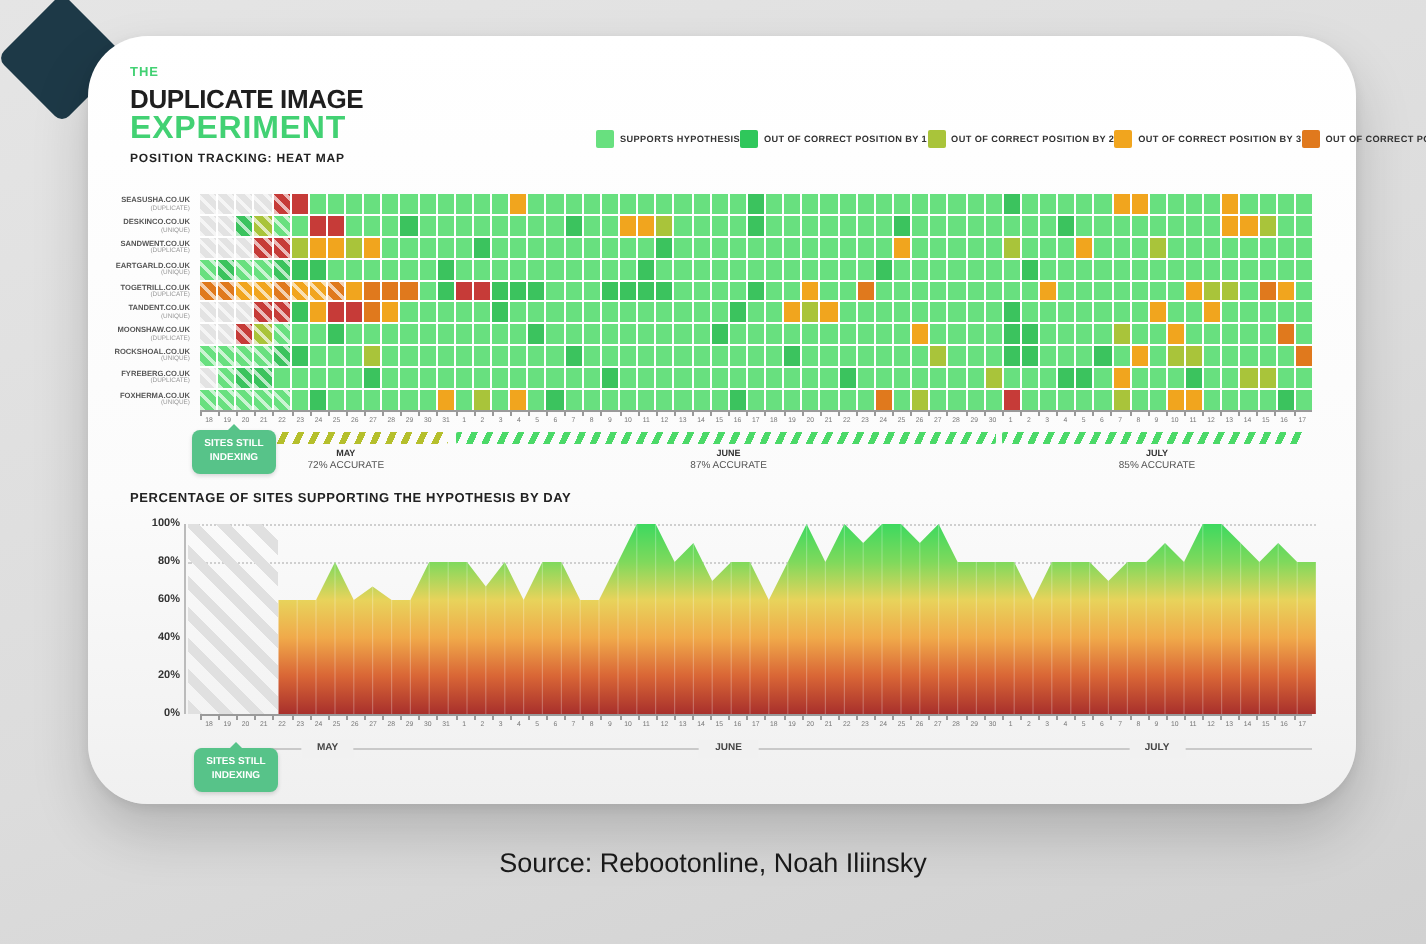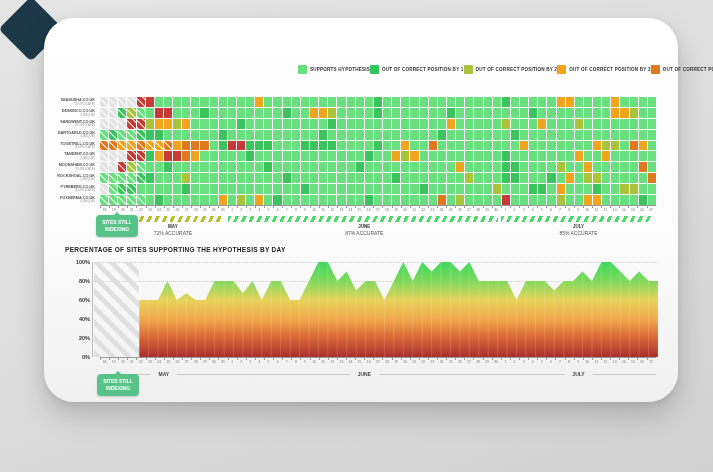--- a/index.html
+++ b/index.html
@@ -67,20 +67,26 @@
   .source{position:absolute;left:0;top:424px;width:100%;text-align:center;font-size:13.5px;color:#1a1a1a;}
 </style>
 </head>
 <body>
 
 <div class="stage">
   <div class="diamond"></div>
 
   <div class="card">
 
+    <div class="hdr">
+      <div class="kicker">THE</div>
+      <div class="title">DUPLICATE IMAGE</div>
+      <div class="subtitle">EXPERIMENT</div>
+      <div class="tagline">POSITION TRACKING: HEAT MAP</div>
+    </div>
 
     <div class="legend" id="legend">
         <div class="lg-item">
           <span class="sw" style="background: rgb(104, 224, 127);"></span>
           <span class="tx">SUPPORTS HYPOTHESIS</span>
         </div>
         <div class="lg-item">
           <span class="sw" style="background: rgb(47, 199, 91);"></span>
           <span class="tx">OUT OF CORRECT POSITION BY 1</span>
         </div>
@@ -990,13 +996,14 @@
     <div class="ch-months" id="chMonths">
       <div class="ch-mline"></div>
     <div class="ch-mlabel" style="left: 11.4754%;">MAY</div>
         <div class="ch-mlabel" style="left: 47.541%;">JUNE</div>
         <div class="ch-mlabel" style="left: 86.0656%;">JULY</div>
       </div>
 
     <div class="badge badge2">SITES STILL INDEXING</div>
   </div>
 
+  <div class="source">Source: Rebootonline, Noah Iliinsky</div>
 </div>
 
 </body></html>

